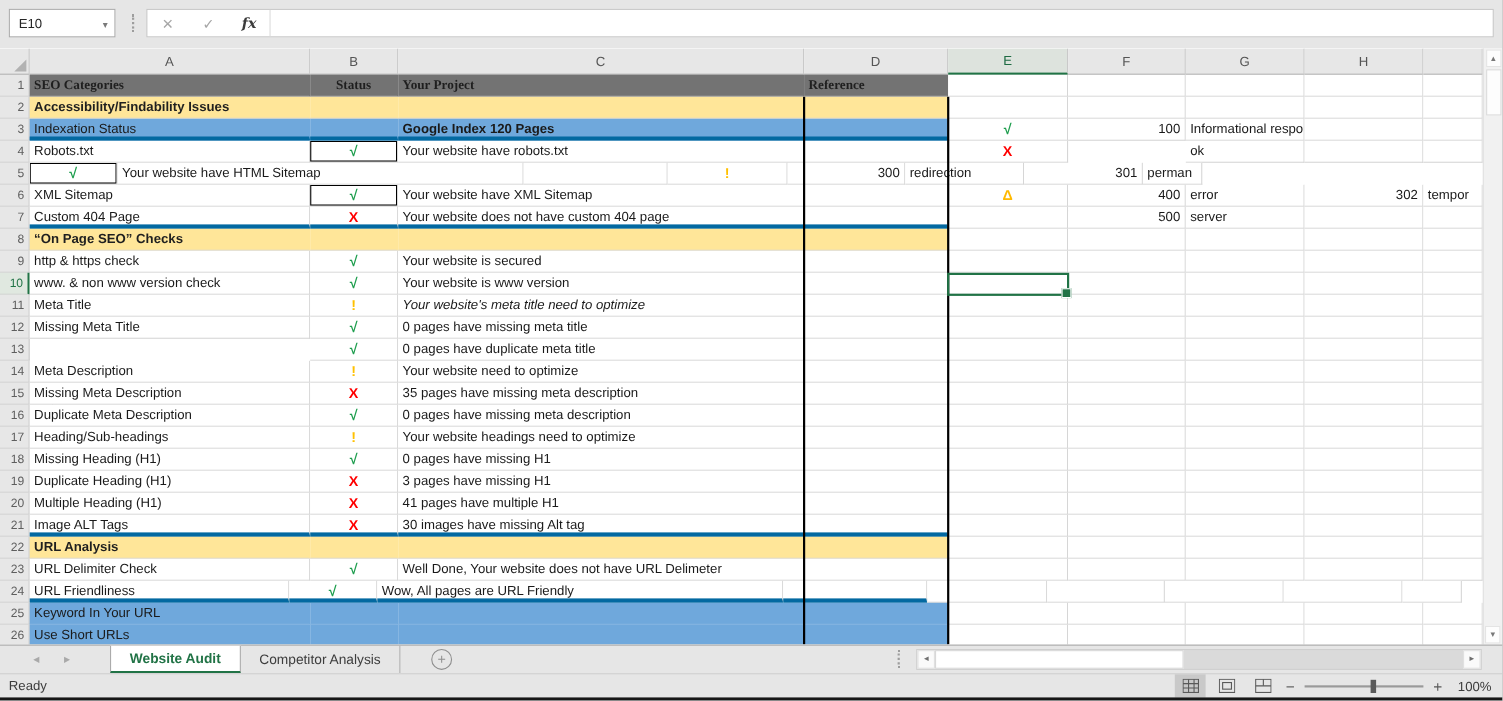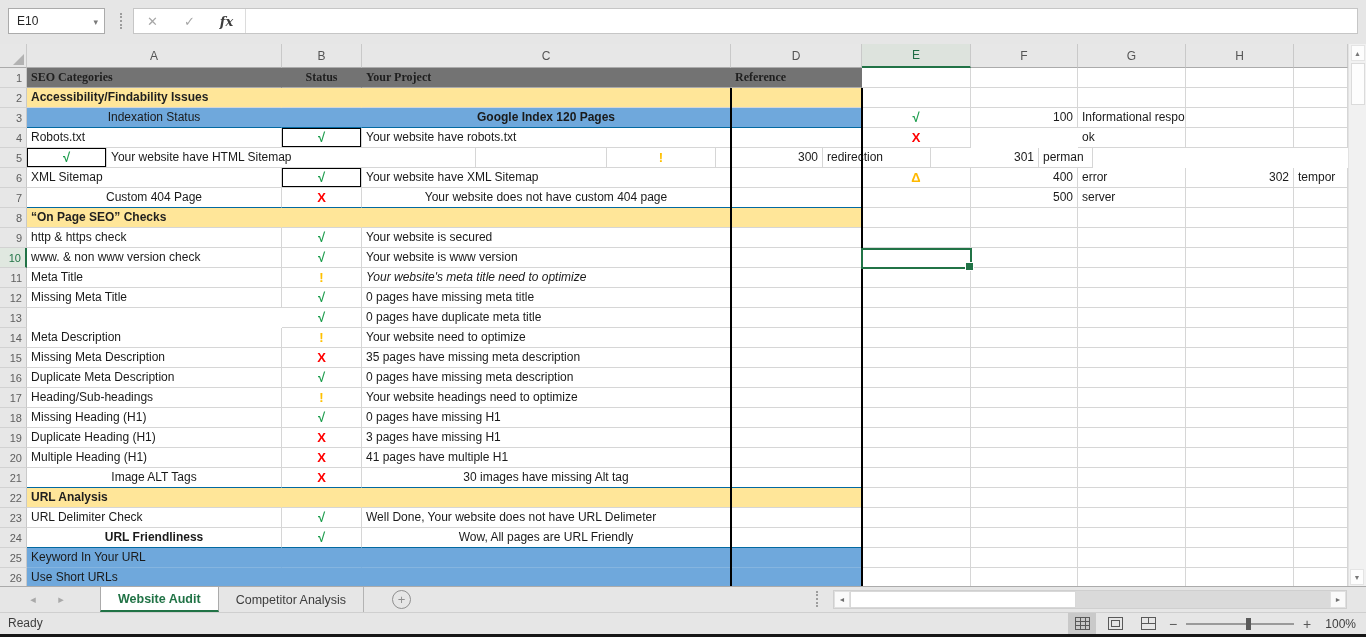--- a/index.html
+++ b/index.html
@@ -36,21 +36,21 @@
           justify-content:flex-end;padding-right:4px;}
   .rowhead.sel{background:#E0E8E0;color:#217346;border-right:2px solid #217346;}
   .cell{height:20px;flex:none;box-sizing:border-box;border-right:1px solid #D6D6D6;border-bottom:1px solid #D6D6D6;
         font-size:12px;color:#1a1a1a;padding:0 4px;line-height:19px;white-space:nowrap;overflow:hidden;background:#fff;}
   .cell.c-center{text-align:center;}
   .cell.c-right{text-align:right;}
   .cell.b{font-weight:bold;color:#1f1f1f;}
   .cell.band-gray{background:#737373;border-right-color:transparent;border-bottom-color:#ABABAB;font-family:Liberation Serif, serif;}
   .cell.band-yellow{background:#FFE699;border-right-color:transparent;}
   .cell.band-blue{background:#6FA8DC;border-right-color:transparent;border-bottom-color:#85B5E0;}
-  .cell.send{border-bottom:1px solid #0369a1;text-align:center;}
+  .cell.send{border-bottom:4px solid #0369a1;}
   .cell.bbox{box-shadow:inset 0 0 0 1px #000;}
   .st{font-weight:bold;font-size:13px;}
   .vline{position:absolute;top:44px;bottom:0;width:2px;background:#000;}
   .v1{left:730px;}
   .v2{left:861px;}
   .activecell{position:absolute;left:861px;top:204px;width:111px;height:21px;box-sizing:border-box;
         border:2px solid #217346;z-index:5;}
   .handle{position:absolute;right:-4px;bottom:-4px;width:7px;height:7px;background:#217346;border:1px solid #fff;}
 
   
@@ -402,21 +402,21 @@
           <div class="cell" style="width: 369px;">Well Done, Your website does not have URL Delimeter</div>
           <div class="cell" style="width: 131px;"></div>
           <div class="cell c-center" style="width: 109px;"></div>
           <div class="cell c-right" style="width: 107px;"></div>
           <div class="cell" style="width: 108px;"></div>
           <div class="cell c-right" style="width: 108px;"></div>
           <div class="cell" style="width: 54px;"></div>
         </div>
         <div class="row">
           <div class="rowhead">24</div>
-          <div class="cell send" style="width: 255px; font-weight: bold;">URL Friendliness</div>
+          <div class="cell send" style="width: 236px;">URL Friendliness</div>
           <div class="cell c-center send" style="width: 80px;"><span class="st" style="color: rgb(30, 158, 78);">√</span></div>
           <div class="cell send" style="width: 369px;">Wow, All pages are URL Friendly</div>
           <div class="cell send" style="width: 131px;"></div>
           <div class="cell c-center" style="width: 109px;"></div>
           <div class="cell c-right" style="width: 107px;"></div>
           <div class="cell" style="width: 108px;"></div>
           <div class="cell c-right" style="width: 108px;"></div>
           <div class="cell" style="width: 54px;"></div>
         </div>
         <div class="row">

